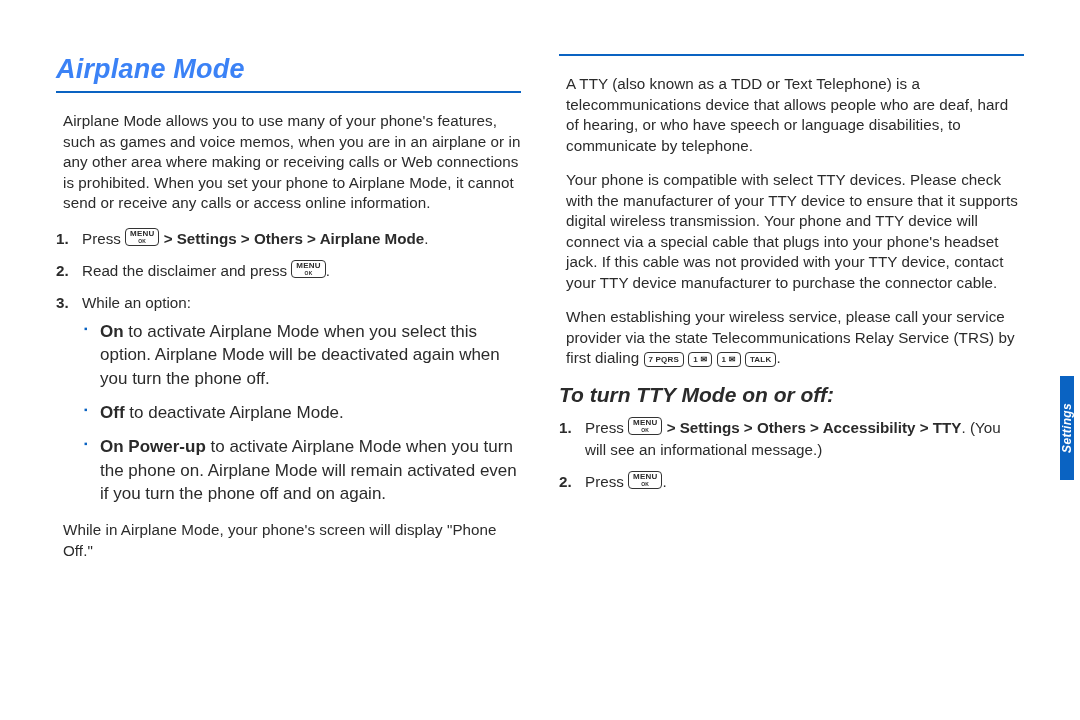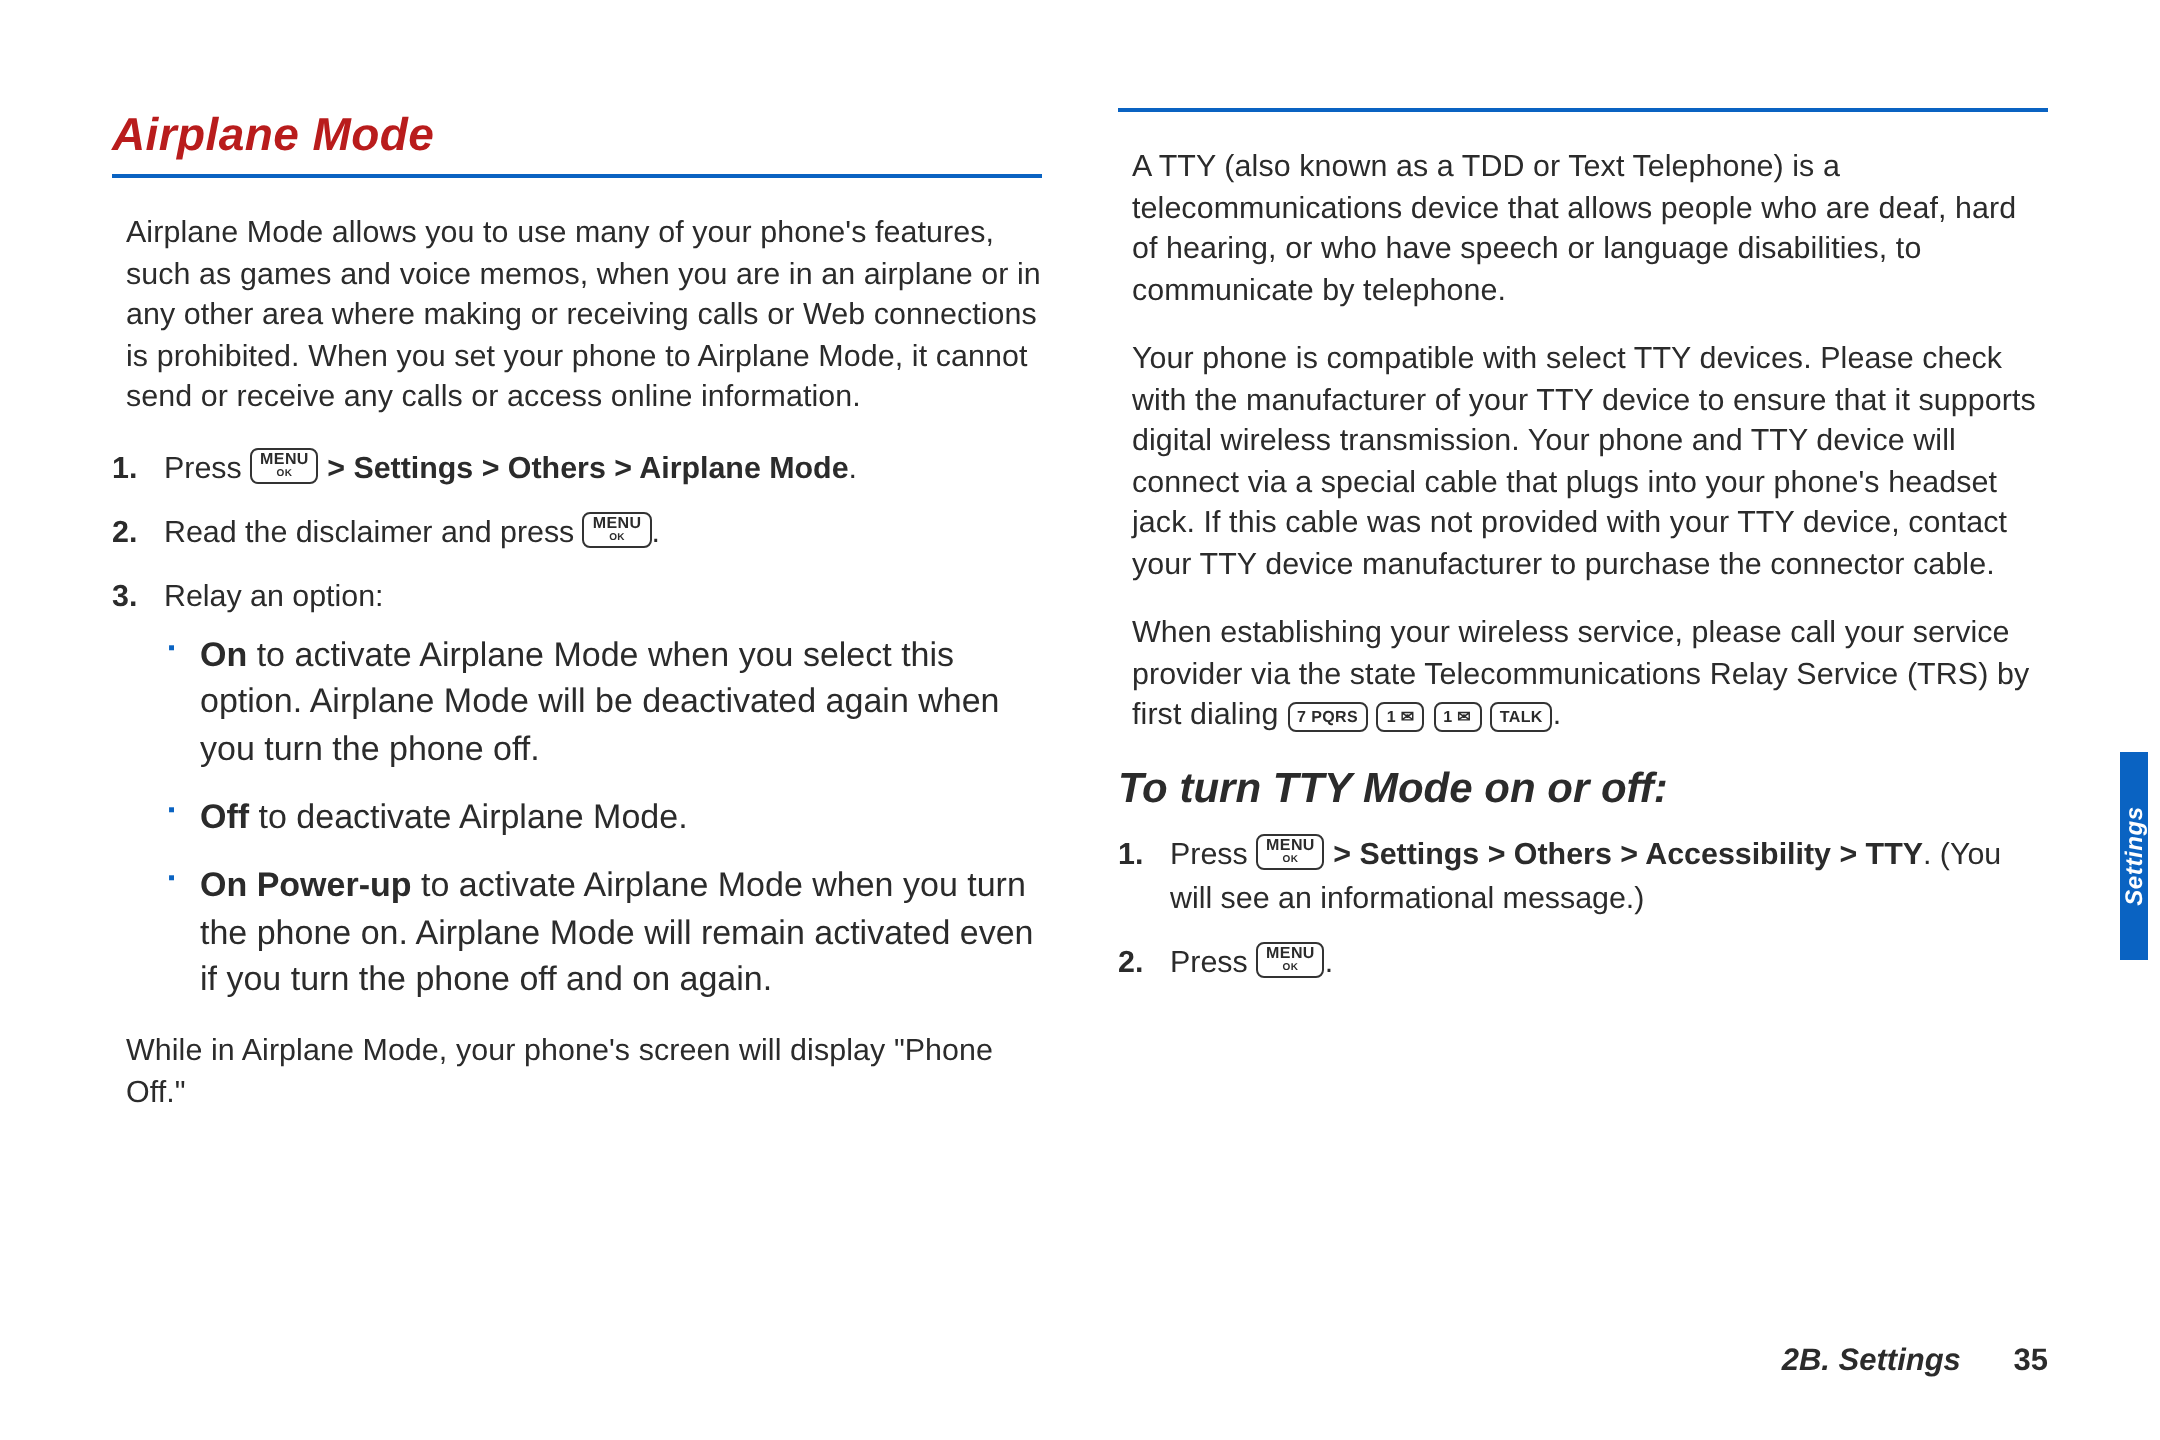--- a/index.html
+++ b/index.html
@@ -1,19 +1,19 @@
 <!DOCTYPE html>
 <html><head>
 <meta charset="utf-8">
 <style>
   html,body{margin:0;padding:0;width:1080px;height:720px;background:#fff;font-family:Arial,Helvetica,sans-serif;color:#222;-webkit-font-smoothing:antialiased}
   .page{position:relative;width:1080px;height:720px;padding:54px 56px 40px 56px;box-sizing:border-box}
   .cols{display:flex;gap:38px}
   .col{flex:1;min-width:0}
-  h2.section{font-family:Arial,Helvetica,sans-serif;font-style:italic;font-weight:700;color:#b91c1c;font-size:23px;margin:0 0 6px 0;letter-spacing:.2px}
+  h2.section{font-family:Arial,Helvetica,sans-serif;font-style:italic;font-weight:700;color:#3b82f6;font-size:27px;margin:0 0 6px 0;letter-spacing:.2px}
   .rule{border:0;border-top:2px solid #0a63c2;margin:0 0 18px 0}
   p{font-size:15.2px;line-height:1.35;margin:0 0 14px 7px;color:#2b2b2b;letter-spacing:.05px}
   ol.steps{list-style:none;margin:4px 0 14px 0;padding:0 0 0 26px}
   ol.steps>li{font-size:15.2px;line-height:1.45;margin:0 0 10px 0;color:#2b2b2b;position:relative}
   ol.steps>li .num{position:absolute;left:-26px;top:0;font-weight:700}
   ul.sub{list-style:none;margin:6px 0 0 0;padding:0 0 0 18px}
   ul.sub>li{font-size:17px;line-height:1.4;margin:0 0 10px 0;position:relative}
   ul.sub>li::before{content:"\25AA";color:#0a63c2;position:absolute;left:-16px;top:2px;font-size:10px}
   .b{font-weight:700}
   .key{display:inline-block;border:1.5px solid #333;border-radius:4px;padding:0 4px;height:15px;line-height:12px;font-size:8px;font-weight:700;vertical-align:1px;background:#fff;box-sizing:border-box;min-width:22px;text-align:center;letter-spacing:.2px;font-family:Arial,Helvetica,sans-serif}
@@ -41,21 +41,21 @@
         <li>
           <span class="num">1.</span>
           <span>Press </span><span class="key stack"><span>MENU</span><span class="tiny">OK</span></span><span class="b"> &gt; Settings &gt; Others &gt; Airplane Mode</span><span>.</span>
         </li>
         <li>
           <span class="num">2.</span>
           <span>Read the disclaimer and press </span><span class="key stack"><span>MENU</span><span class="tiny">OK</span></span><span>.</span>
         </li>
         <li>
           <span class="num">3.</span>
-          <span>Relay an option:</span>
+          <span>While an option:</span>
           <ul class="sub">
             <li><span class="b">On</span><span> to activate Airplane Mode when you select this option. Airplane Mode will be deactivated again when you turn the phone off.</span></li>
             <li><span class="b">Off</span><span> to deactivate Airplane Mode.</span></li>
             <li><span class="b">On Power-up</span><span> to activate Airplane Mode when you turn the phone on. Airplane Mode will remain activated even if you turn the phone off and on again.</span></li>
           </ul>
         </li>
       </ol>
 
       <p>While in Airplane Mode, your phone's screen will display "Phone Off."</p>
     </div>
@@ -84,17 +84,13 @@
         </li>
       </ol>
     </div>
 
   </div>
 
   <div class="tab">
     <span>Settings</span>
   </div>
 
-  <div class="footer">
-    <span>2B. Settings</span>
-    <span class="pn">35</span>
-  </div>
 </div>
 
 </body></html>

